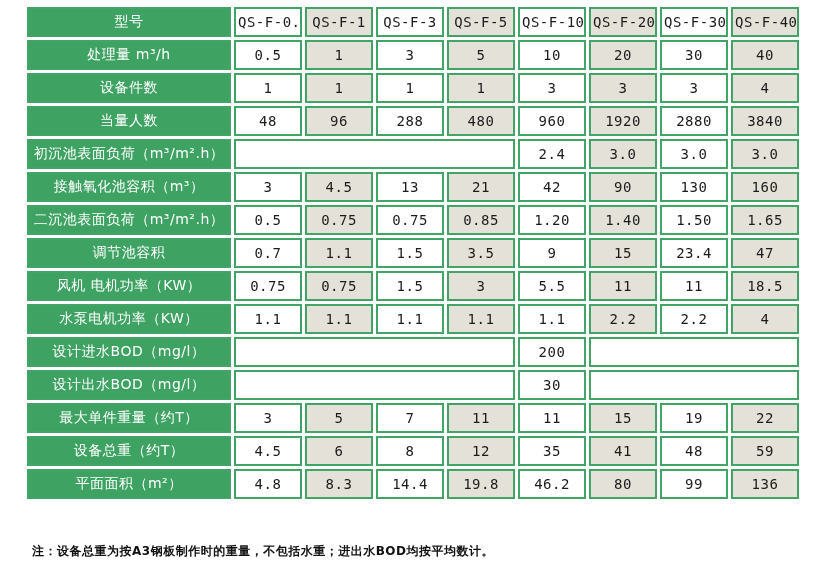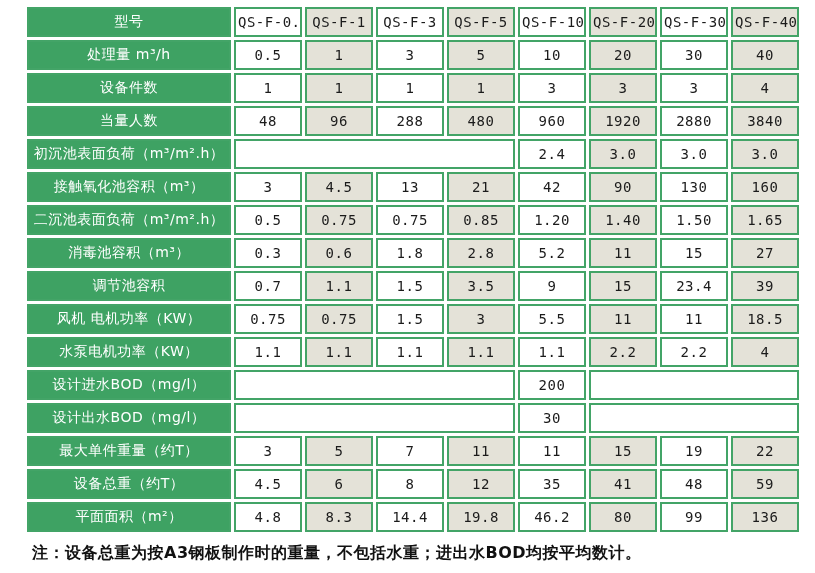--- a/index.html
+++ b/index.html
@@ -43,21 +43,21 @@
   td.val{
     color:var(--ink);
     font-family:"DejaVu Sans Mono","DejaVu Sans",monospace;
     letter-spacing:0.5px;
   }
   td.white{background:#ffffff;}
   td.beige{background:var(--beige);margin-left:37px;}
   .footnote{
     position:absolute;
     left:32px;top:543px;
-    font-size:16px;
+    font-size:12px;
     font-weight:bold;
     color:#111111;
     letter-spacing:0.5px;
   }
 </style>
 </head>
 <body>
 
 <div class="table-wrap">
   <table class="spec">
@@ -134,40 +134,29 @@
           <td class="val white">0.5</td>
           <td class="val beige">0.75</td>
           <td class="val white">0.75</td>
           <td class="val beige">0.85</td>
           <td class="val white">1.20</td>
           <td class="val beige">1.40</td>
           <td class="val white">1.50</td>
           <td class="val beige">1.65</td>
         </tr>
         <tr>
-          <td class="label">消毒池容积（m³）</td>
-          <td class="val white">0.3</td>
-          <td class="val beige">0.6</td>
-          <td class="val white">1.8</td>
-          <td class="val beige">2.8</td>
-          <td class="val white">5.2</td>
-          <td class="val beige">11</td>
-          <td class="val white">15</td>
-          <td class="val beige">27</td>
-        </tr>
-        <tr>
           <td class="label">调节池容积</td>
           <td class="val white">0.7</td>
           <td class="val beige">1.1</td>
           <td class="val white">1.5</td>
           <td class="val beige">3.5</td>
           <td class="val white">9</td>
           <td class="val beige">15</td>
           <td class="val white">23.4</td>
-          <td class="val beige">39</td>
+          <td class="val beige">47</td>
         </tr>
         <tr>
           <td class="label">风机 电机功率（KW）</td>
           <td class="val white">0.75</td>
           <td class="val beige">0.75</td>
           <td class="val white">1.5</td>
           <td class="val beige">3</td>
           <td class="val white">5.5</td>
           <td class="val beige">11</td>
           <td class="val white">11</td>

